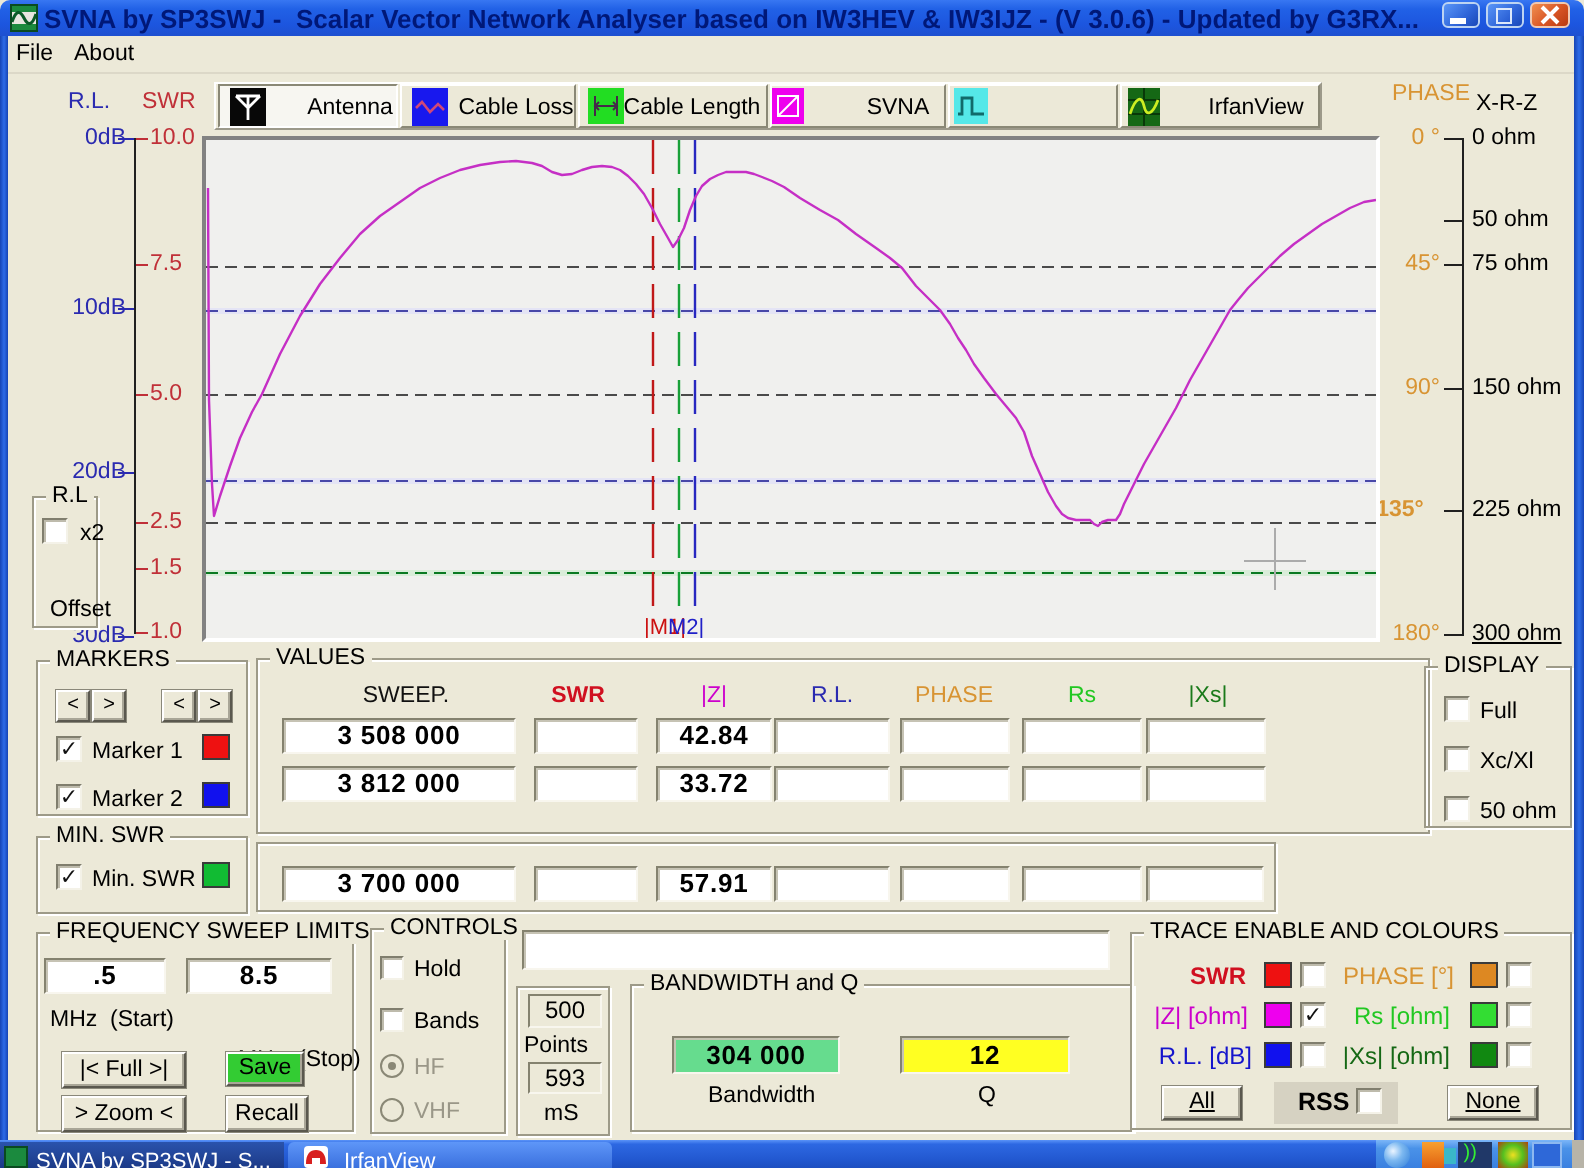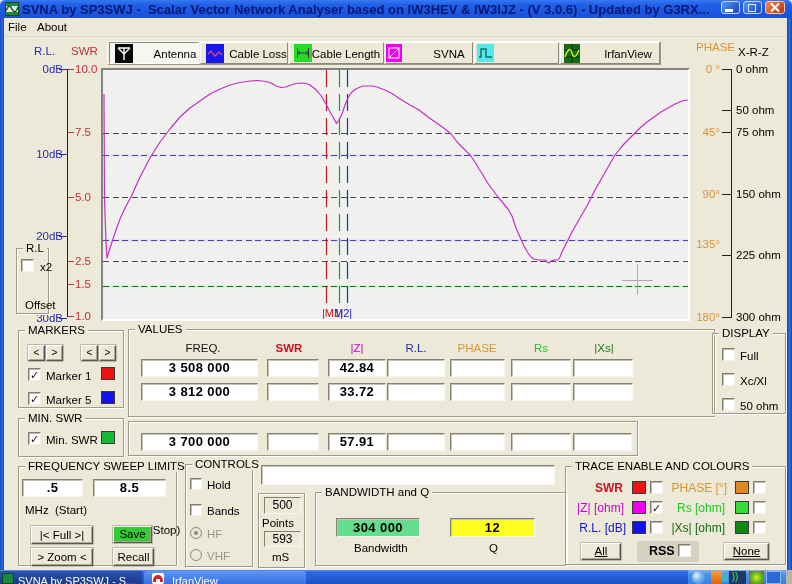--- a/index.html
+++ b/index.html
@@ -138,28 +138,28 @@
 <div id="rscale">
     <div class="abs" style="left:722px;top:69px;width:9px;height:1px;background:#202020;"></div>
     <div class="abs" style="left:722px;top:110px;width:9px;height:1px;background:#202020;"></div>
     <div class="abs" style="left:722px;top:132px;width:9px;height:1px;background:#202020;"></div>
     <div class="abs" style="left:722px;top:194px;width:9px;height:1px;background:#202020;"></div>
     <div class="abs" style="left:722px;top:255px;width:9px;height:1px;background:#202020;"></div>
     <div class="abs" style="left:722px;top:317px;width:9px;height:1px;background:#202020;"></div>
     <div class="lbl" style="left:680px;top:63px;width:40px;text-align:right;color:#D89433;">0 °</div>
     <div class="lbl" style="left:680px;top:126px;width:40px;text-align:right;color:#D89433;">45°</div>
     <div class="lbl" style="left:680px;top:188px;width:40px;text-align:right;color:#D89433;">90°</div>
-    <div class="lbl" style="left:680px;top:238px;width:40px;text-align:right;color:#D89433;">135°</div>
+    <div class="lbl" style="left:680px;top:249px;width:40px;text-align:center;color:#D89433;font-weight:bold;">135°</div>
     <div class="lbl" style="left:680px;top:311px;width:40px;text-align:right;color:#D89433;">180°</div>
     <div class="lbl" style="left:736px;top:63px;">0 ohm</div>
     <div class="lbl" style="left:736px;top:104px;">50 ohm</div>
     <div class="lbl" style="left:736px;top:126px;text-align:right;">75 ohm</div>
     <div class="lbl" style="left:736px;top:188px;">150 ohm</div>
     <div class="lbl" style="left:736px;top:249px;">225 ohm</div>
-    <div class="lbl" style="left:736px;top:311px;">300 ohm</div>
+    <div class="lbl" style="left:736px;top:311px;text-decoration:underline;">300 ohm</div>
   </div>
 
 <div class="abs" style="left:101px;top:68px;width:589px;height:253px;background:#F0F0EE;border:2px solid;border-color:#828282 #FFFFFF #FFFFFF #828282;"></div>
 <div class="abs" style="left:103px;top:70px;width:585px;height:249px;" id="plot">
 <svg width="585" height="249" viewBox="0 0 585 249">
 
   <line x1="0" y1="85.5" x2="585" y2="85.5" stroke="#E4E4F5" stroke-width="3"></line>
   <line x1="0" y1="170.5" x2="585" y2="170.5" stroke="#E4E4F5" stroke-width="3"></line>
   <line x1="0" y1="216.5" x2="585" y2="216.5" stroke="#D9EDD9" stroke-width="3"></line>
 
@@ -188,35 +188,35 @@
     <b>MARKERS</b>
   </div>
 <div class="btn" style="left:28px;top:345px;width:17px;height:16px;line-height:14px;font-size:10px;">&lt;</div>
 <div class="btn" style="left:46px;top:345px;width:17px;height:16px;line-height:14px;font-size:10px;">&gt;</div>
 <div class="btn" style="left:81px;top:345px;width:17px;height:16px;line-height:14px;font-size:10px;">&lt;</div>
 <div class="btn" style="left:99px;top:345px;width:17px;height:16px;line-height:14px;font-size:10px;">&gt;</div>
 <div class="cb" style="left:28px;top:368px;">✓</div>
 <div class="lbl" style="left:46px;top:370px;">Marker 1</div>
 <div class="sq" style="left:101px;top:367px;background:#EE1111;"></div>
 <div class="cb" style="left:28px;top:392px;">✓</div>
-<div class="lbl" style="left:46px;top:394px;">Marker 5</div>
+<div class="lbl" style="left:46px;top:394px;">Marker 2</div>
 <div class="sq" style="left:101px;top:391px;background:#1111EE;"></div>
 
 <div class="gb" style="left:18px;top:418px;width:106px;height:39px;">
     <b>MIN. SWR</b>
   </div>
 <div class="cb" style="left:28px;top:432px;">✓</div>
 <div class="lbl" style="left:46px;top:434px;">Min. SWR</div>
 <div class="sq" style="left:101px;top:431px;background:#11BB33;"></div>
 
 <div class="gb" style="left:128px;top:329px;width:587px;height:88px;">
     <b>VALUES</b>
   </div>
 <div id="vhead">
-    <div class="lbl" style="left:203px;top:342px;transform:translateX(-50%);color:#101010;">FREQ.</div>
+    <div class="lbl" style="left:203px;top:342px;transform:translateX(-50%);color:#101010;">SWEEP.</div>
     <div class="lbl" style="left:289px;top:342px;transform:translateX(-50%);color:#D01020;font-weight:bold;">SWR</div>
     <div class="lbl" style="left:357px;top:342px;transform:translateX(-50%);color:#CC00CC;">|Z|</div>
     <div class="lbl" style="left:416px;top:342px;transform:translateX(-50%);color:#2B2BB0;">R.L.</div>
     <div class="lbl" style="left:477px;top:342px;transform:translateX(-50%);color:#D89433;">PHASE</div>
     <div class="lbl" style="left:541px;top:342px;transform:translateX(-50%);color:#22C822;">Rs</div>
     <div class="lbl" style="left:604px;top:342px;transform:translateX(-50%);color:#1A7A1A;">|Xs|</div>
   </div>
 <div id="vfields">
     <div class="fld" style="left:141px;top:359px;width:117px;height:18px;">3 508 000</div>
     <div class="fld" style="left:267px;top:359px;width:52px;height:18px;"></div>

